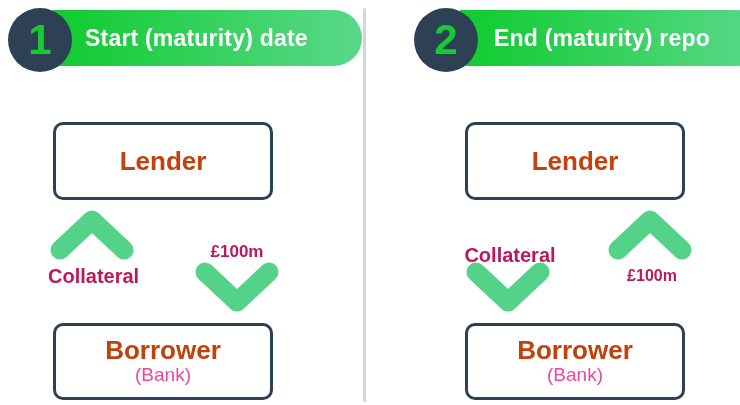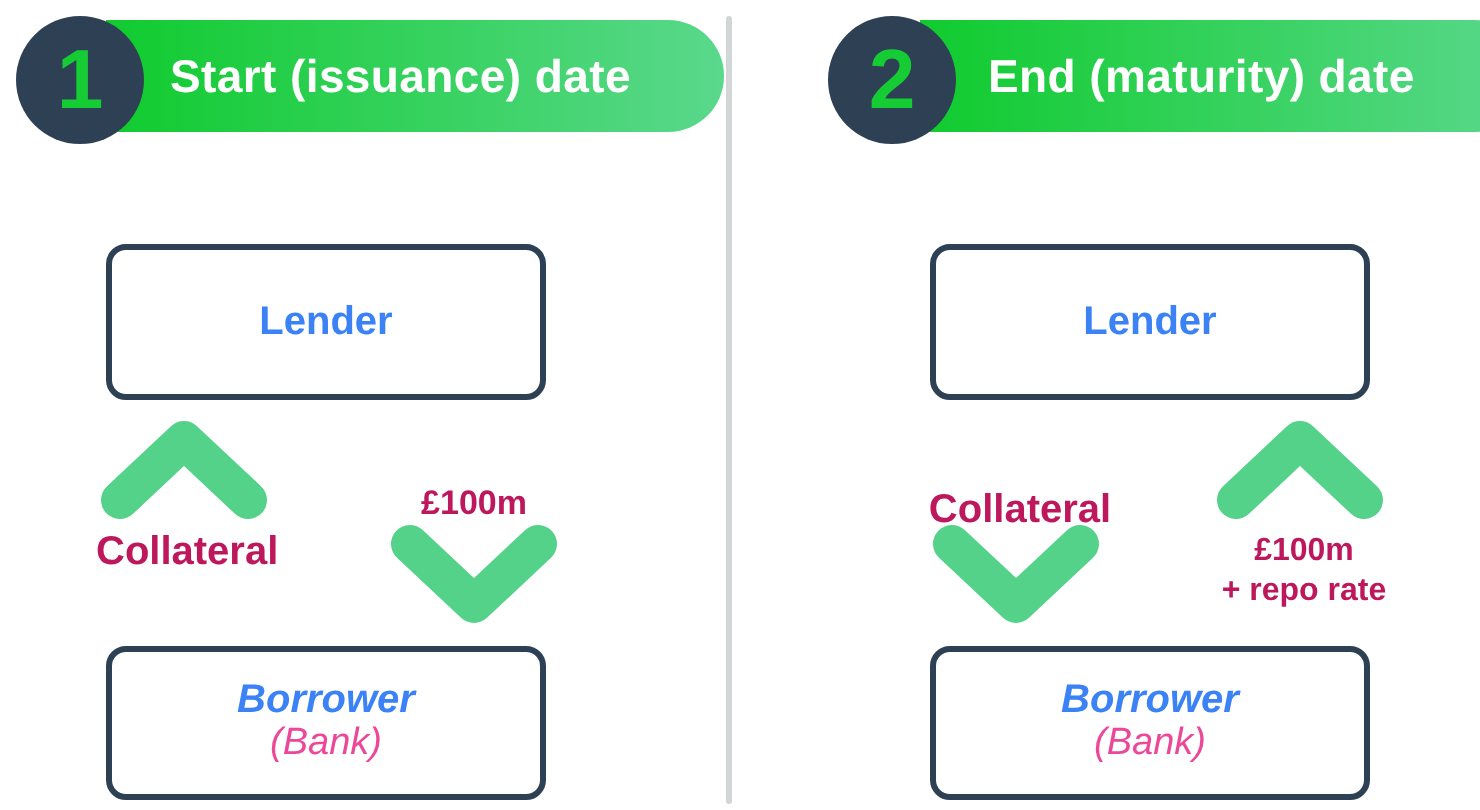--- a/index.html
+++ b/index.html
@@ -57,24 +57,24 @@
     border: 3px solid #2e4154;
     border-radius: 10px;
     box-sizing: border-box;
     display: flex;
     flex-direction: column;
     align-items: center;
     justify-content: center;
     background: transparent;
   }
   .box-lender { top: 122px; height: 78px; }
-  .box-borrower { top: 323px; height: 77px; font-style: italic; }
+  .box-borrower { top: 323px; height: 77px; }
   .box-title {
-    color: #3b82f6;
-    font-size: 20px;
+    color: #c2410c;
+    font-size: 26px;
     font-weight: 700;
     line-height: 1.1;
   }
   .box-sub {
     color: #ec4899;
     font-size: 19px;
     font-weight: 500;
     line-height: 1.2;
   }
 
@@ -108,21 +108,21 @@
     background: #d3d6d6;
   }
 </style>
 </head>
 <body>
 
 <div class="canvas">
 
   <div class="panel panel-1">
     <div class="pill" style="left:53px; width:277px; padding-left:32px;">
-      <span class="pill-title">Start (issuance) date</span>
+      <span class="pill-title">Start (maturity) date</span>
     </div>
     <div class="num-circle" style="left:8px;">
       <span>1</span>
     </div>
 
     <div class="box box-lender" style="left:53px;">
       <span class="box-title">Lender</span>
     </div>
 
     <svg class="chevron" style="left:48px; top:208px;" viewBox="0 0 88 52">
@@ -138,41 +138,40 @@
     <div class="box box-borrower" style="left:53px;">
       <span class="box-title">Borrower</span>
       <span class="box-sub">(Bank)</span>
     </div>
   </div>
 
   <div class="divider"></div>
 
   <div class="panel panel-2">
     <div class="pill" style="left:48px; width:271px; padding-left:34px;">
-      <span class="pill-title">End (maturity) date</span>
+      <span class="pill-title">End (maturity) repo</span>
     </div>
     <div class="num-circle" style="left:2px;">
       <span>2</span>
     </div>
 
     <div class="box box-lender" style="left:53px;">
       <span class="box-title">Lender</span>
     </div>
 
     <div class="flow-label lbl-collateral" style="left:52px; top:243px; width:92px;">Collateral</div>
     <svg class="chevron" style="left:52px; top:262px;" viewBox="0 0 88 52">
       <path d="M12 10 L44 40 L76 10"></path>
     </svg>
 
     <svg class="chevron" style="left:194px; top:208px;" viewBox="0 0 88 52">
       <path d="M12 42 L44 12 L76 42"></path>
     </svg>
     <div class="flow-label lbl-cash-2" style="left:188px; top:266px; width:104px;">
       <div>£100m</div>
-      <div>+ repo rate</div>
     </div>
 
     <div class="box box-borrower" style="left:53px;">
       <span class="box-title">Borrower</span>
       <span class="box-sub">(Bank)</span>
     </div>
   </div>
 
 </div>
 

